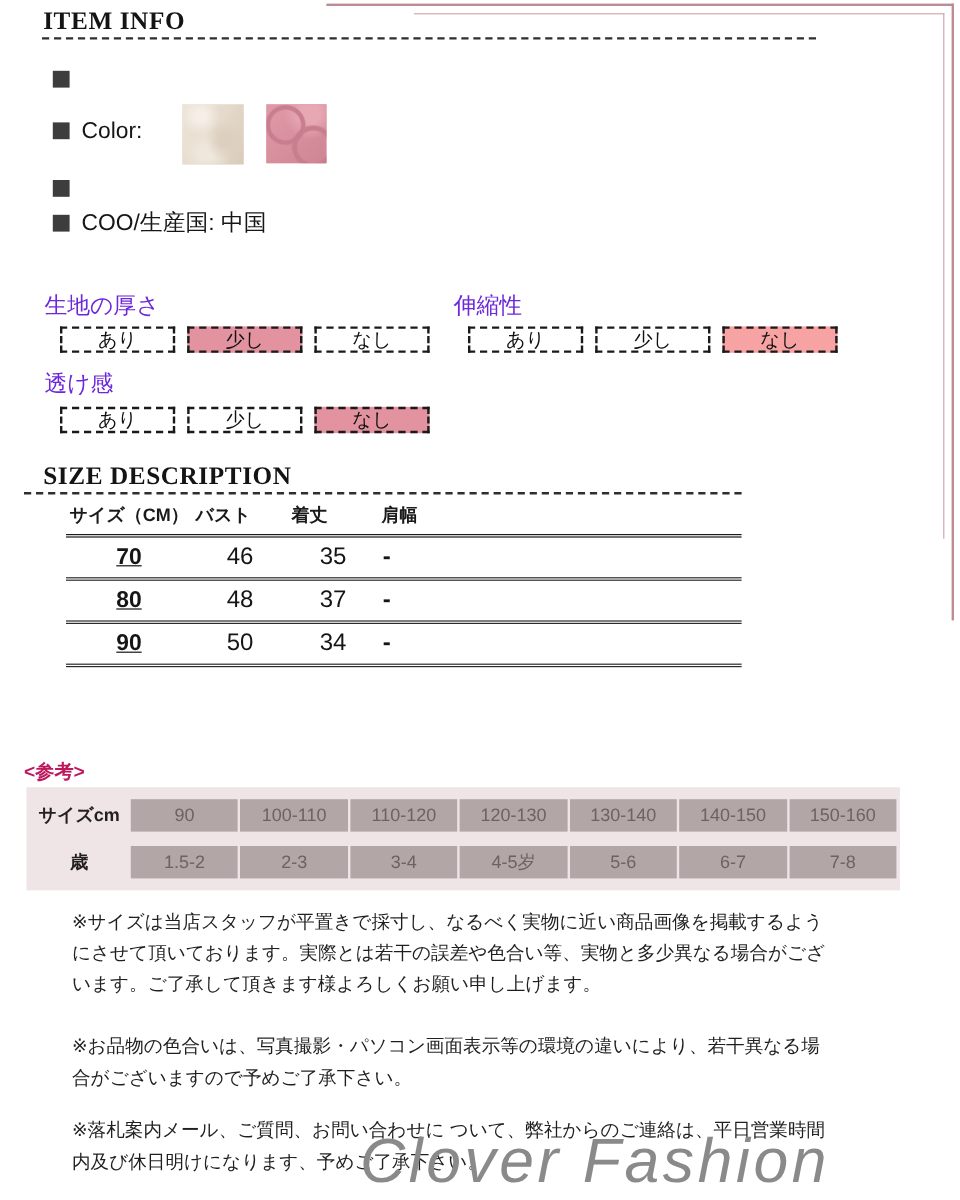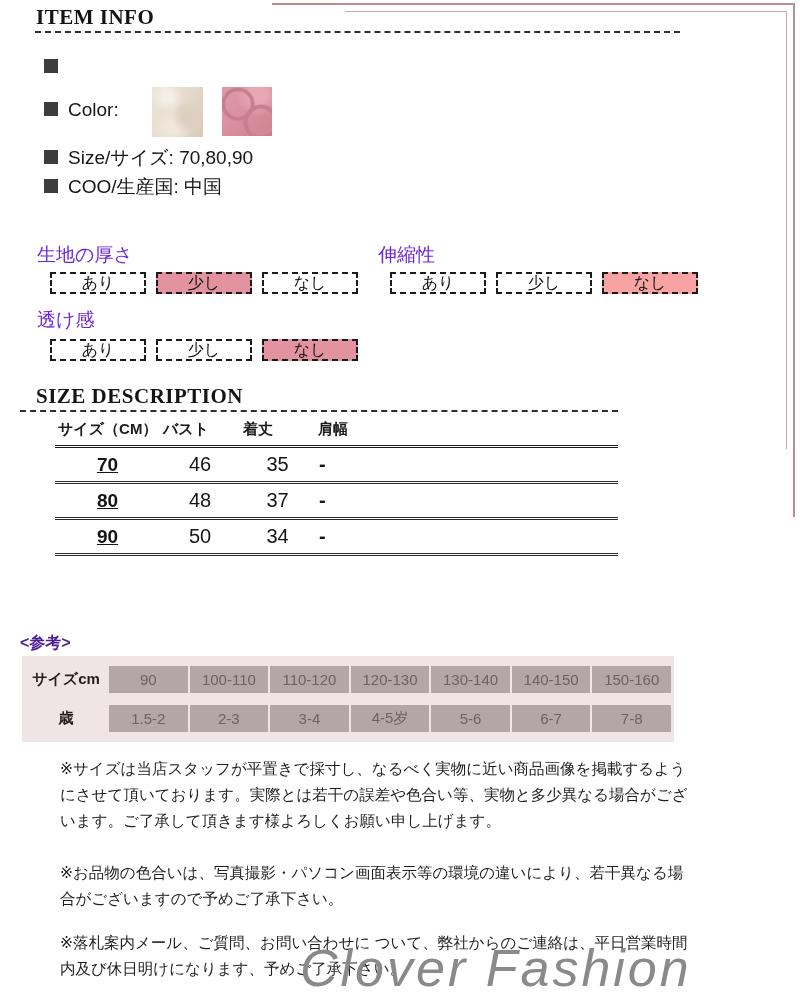--- a/index.html
+++ b/index.html
@@ -40,22 +40,22 @@
   .opt.salmon{background:#f8a3a3;}
 
   .size-table{position:absolute;left:55px;top:418px;width:563px;border-collapse:collapse;table-layout:fixed;}
   .size-table col.c1{width:105px}.size-table col.c2{width:80px}.size-table col.c3{width:75px}
   .size-table th{font-size:15px;font-weight:bold;text-align:left;padding:2px 0 6px 3px;
                  border-bottom:3px double #1a1a1a;color:#1a1a1a;}
   .size-table td{font-size:20px;text-align:center;height:31px;border-bottom:3px double #2b2b2b;color:#151515;}
   .size-table td.first{font-weight:bold;font-size:19px;text-decoration:underline;}
   .size-table td.last{text-align:left;padding-left:4px;font-weight:bold;}
 
-  .ref-caption{position:absolute;left:20px;top:633px;font-size:16px;font-weight:bold;color:#4c1d95;}
-  .ref-table{position:absolute;left:22px;top:656px;width:652px;height:86px;background:#efe5e6;
+  .ref-caption{position:absolute;left:20px;top:633px;font-size:16px;font-weight:bold;color:#be185d;}
+  .ref-table{position:absolute;left:22px;top:656px;width:728px;height:86px;background:#efe5e6;
              display:grid;grid-template-columns:82px repeat(7,1fr);
              grid-template-rows:27px 27px;column-gap:2px;row-gap:12px;
              align-content:center;box-sizing:border-box;padding:0 3px;}
   .ref-table .lbl{display:flex;align-items:center;justify-content:center;
                   font-size:15px;font-weight:bold;color:#241f1f;background:transparent;}
   .ref-table .cell{display:flex;align-items:center;justify-content:center;
                    background:#b2a6a6;color:#6e6262;font-size:15px;}
 
   .note{position:absolute;left:60px;width:632px;font-size:15.5px;line-height:26px;color:#1f1f1f;}
 
@@ -80,21 +80,20 @@
 
   <div class="bullet" style="top:98px;">
     <span class="sq"></span>
     <span class="txt">Color:</span>
   </div>
   <div class="swatch ivory" style="left:152px;top:87px;"></div>
   <div class="swatch pink" style="left:222px;top:87px;width:50px;height:49px;"></div>
 
   <div class="bullet" style="top:146px;">
     <span class="sq"></span>
-    <span class="txt">Size/サイズ: 70,80,90</span>
   </div>
 
   <div class="bullet" style="top:175px;">
     <span class="sq"></span>
     <span class="txt">COO/生産国: 中国</span>
   </div>
 
   <div class="attr-label" style="left:37px;top:242px;">生地の厚さ</div>
   <div class="optrow" style="left:50px;top:272px;">
     <div class="opt">あり</div>

